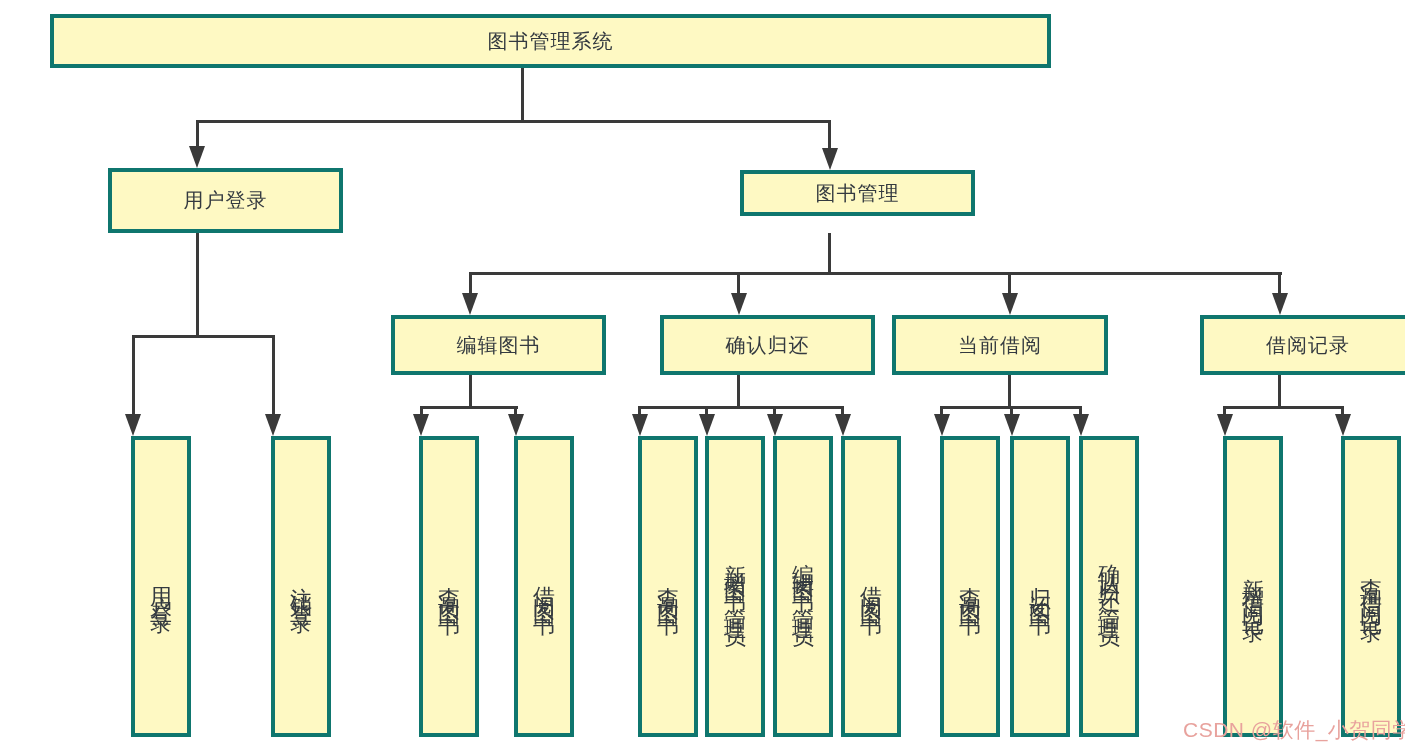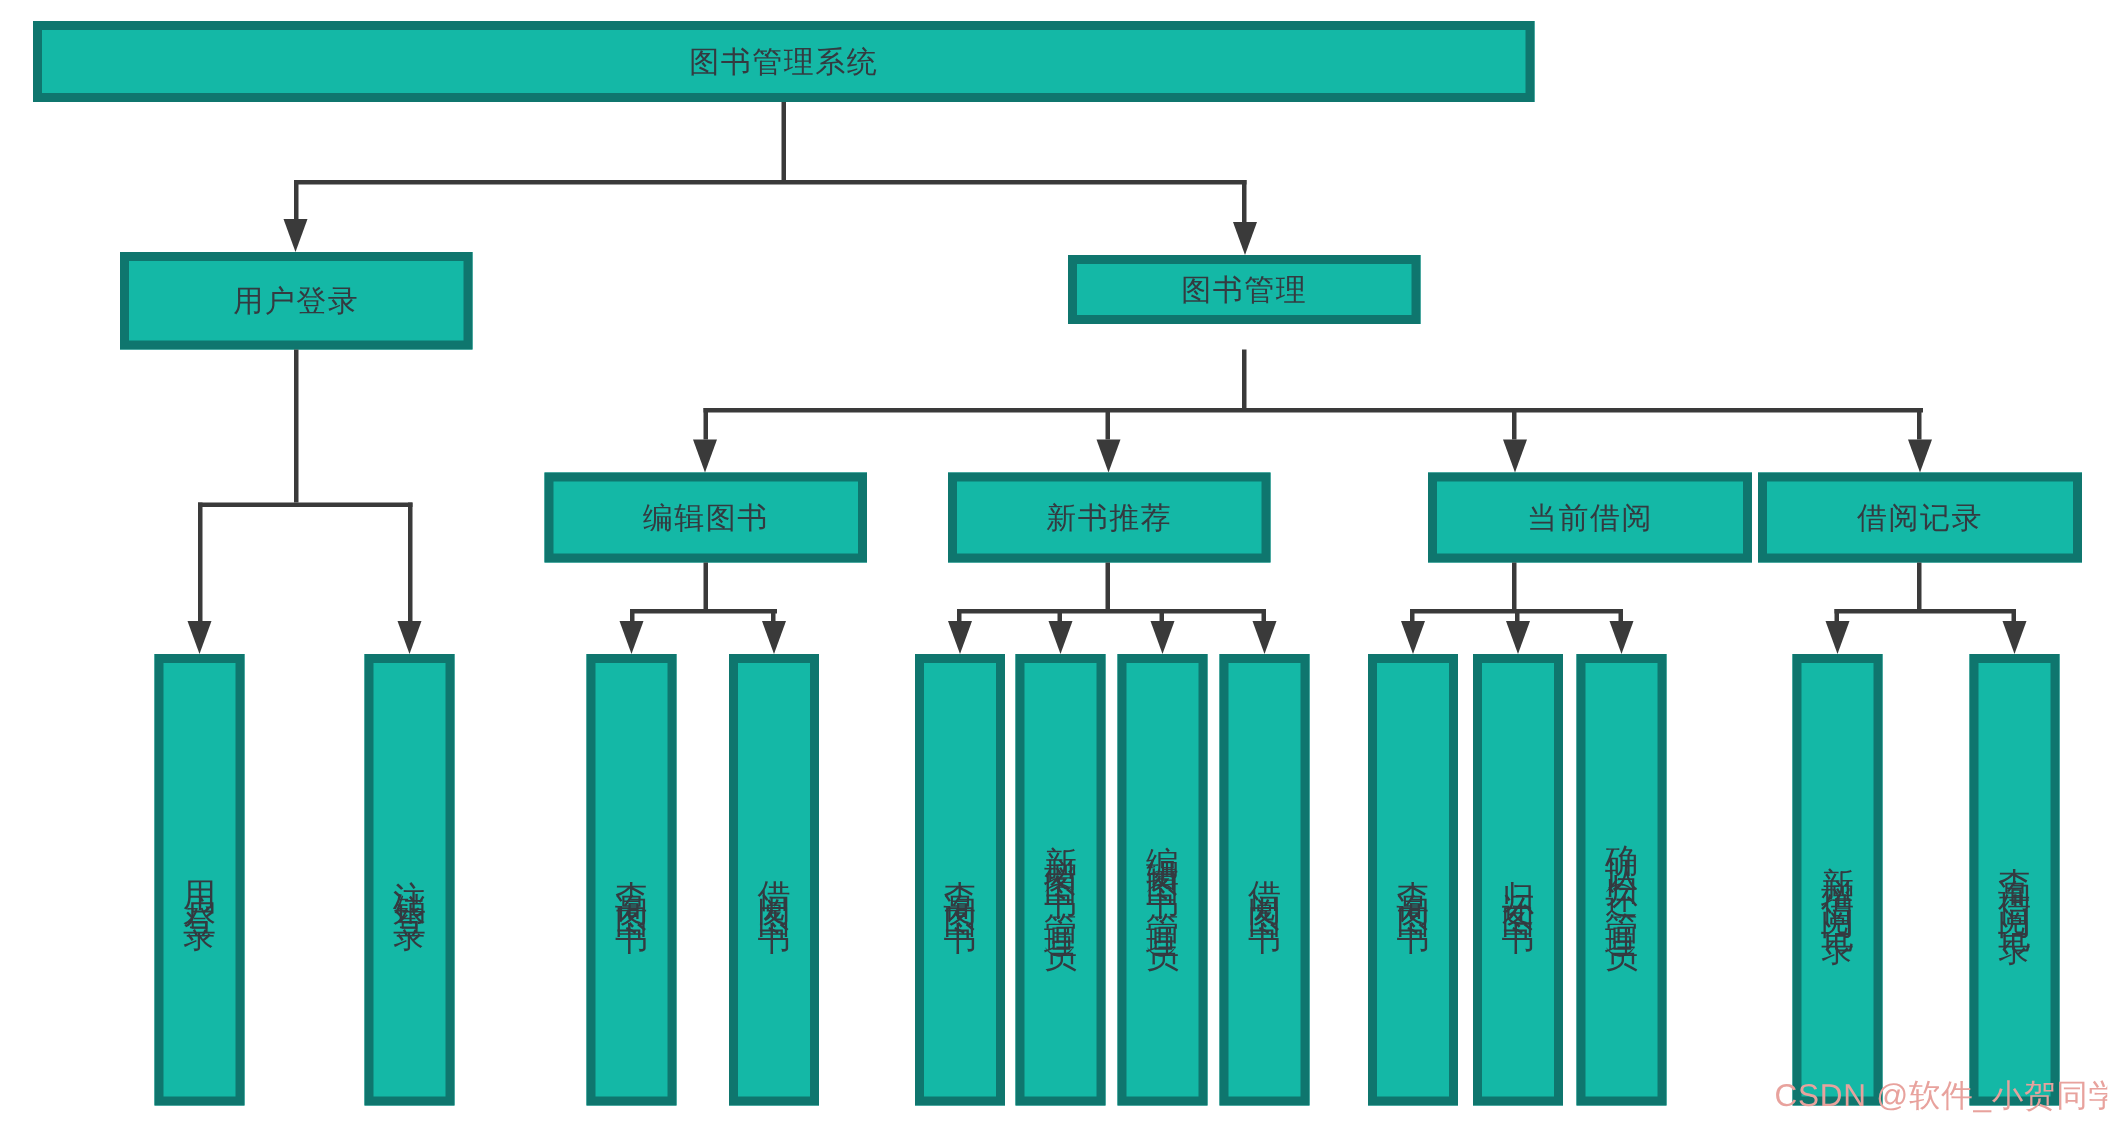--- a/index.html
+++ b/index.html
@@ -1,22 +1,22 @@
 <!DOCTYPE html>
 <html><head>
 <meta charset="utf-8">
 <style>
   html,body{margin:0;padding:0;background:#ffffff;}
   .canvas{
     position:relative;width:1405px;height:747px;background:#ffffff;overflow:hidden;
     font-family:"Liberation Sans","DejaVu Sans",sans-serif;color:#343a40;
   }
   .box{
-    position:absolute;box-sizing:border-box;border:6px solid #0f766e;background:#14b8a6;
-    display:flex;align-items:center;justify-content:center;
+    position:absolute;box-sizing:border-box;border:4px solid #0f766e;background:#fef9c3;
+    display:flex;align-items:center;justify-content:center;margin-left:28px;
   }
   .hnode{font-size:20px;letter-spacing:1px;}
   .vnode{
     font-size:22px;writing-mode:vertical-rl;text-orientation:mixed;
     letter-spacing:9px;line-height:1;
   }
   .vl{position:absolute;width:3px;background:#3a3a3a;}
   .hl{position:absolute;height:3px;background:#3a3a3a;}
   .arr{
     position:absolute;width:0;height:0;
@@ -34,23 +34,23 @@
 <div class="canvas">
 
   <div class="box hnode" style="left:22px;top:14px;width:1001px;height:54px">图书管理系统</div>
 
   <div class="box hnode" style="left:80px;top:168px;width:235px;height:65px">用户登录</div>
 
   <div class="box hnode" style="left:712px;top:170px;width:235px;height:46px">图书管理</div>
 
   <div class="box hnode" style="left:363px;top:315px;width:215px;height:60px">编辑图书</div>
 
-  <div class="box hnode" style="left:632px;top:315px;width:215px;height:60px">新书推荐</div>
+  <div class="box hnode" style="left:632px;top:315px;width:215px;height:60px">确认归还</div>
 
-  <div class="box hnode" style="left:952px;top:315px;width:216px;height:60px">当前借阅</div>
+  <div class="box hnode" style="left:864px;top:315px;width:216px;height:60px">当前借阅</div>
 
   <div class="box hnode" style="left:1172px;top:315px;width:216px;height:60px">借阅记录</div>
 
   <div class="box vnode" style="left:103px;top:436px;width:60px;height:301px">用户登录</div>
   <div class="box vnode" style="left:243px;top:436px;width:60px;height:301px">注销登录</div>
 
   <div class="box vnode" style="left:391px;top:436px;width:60px;height:301px">查询图书</div>
   <div class="box vnode" style="left:486px;top:436px;width:60px;height:301px">借阅图书</div>
 
   <div class="box vnode" style="left:610px;top:436px;width:60px;height:301px">查询图书</div>

